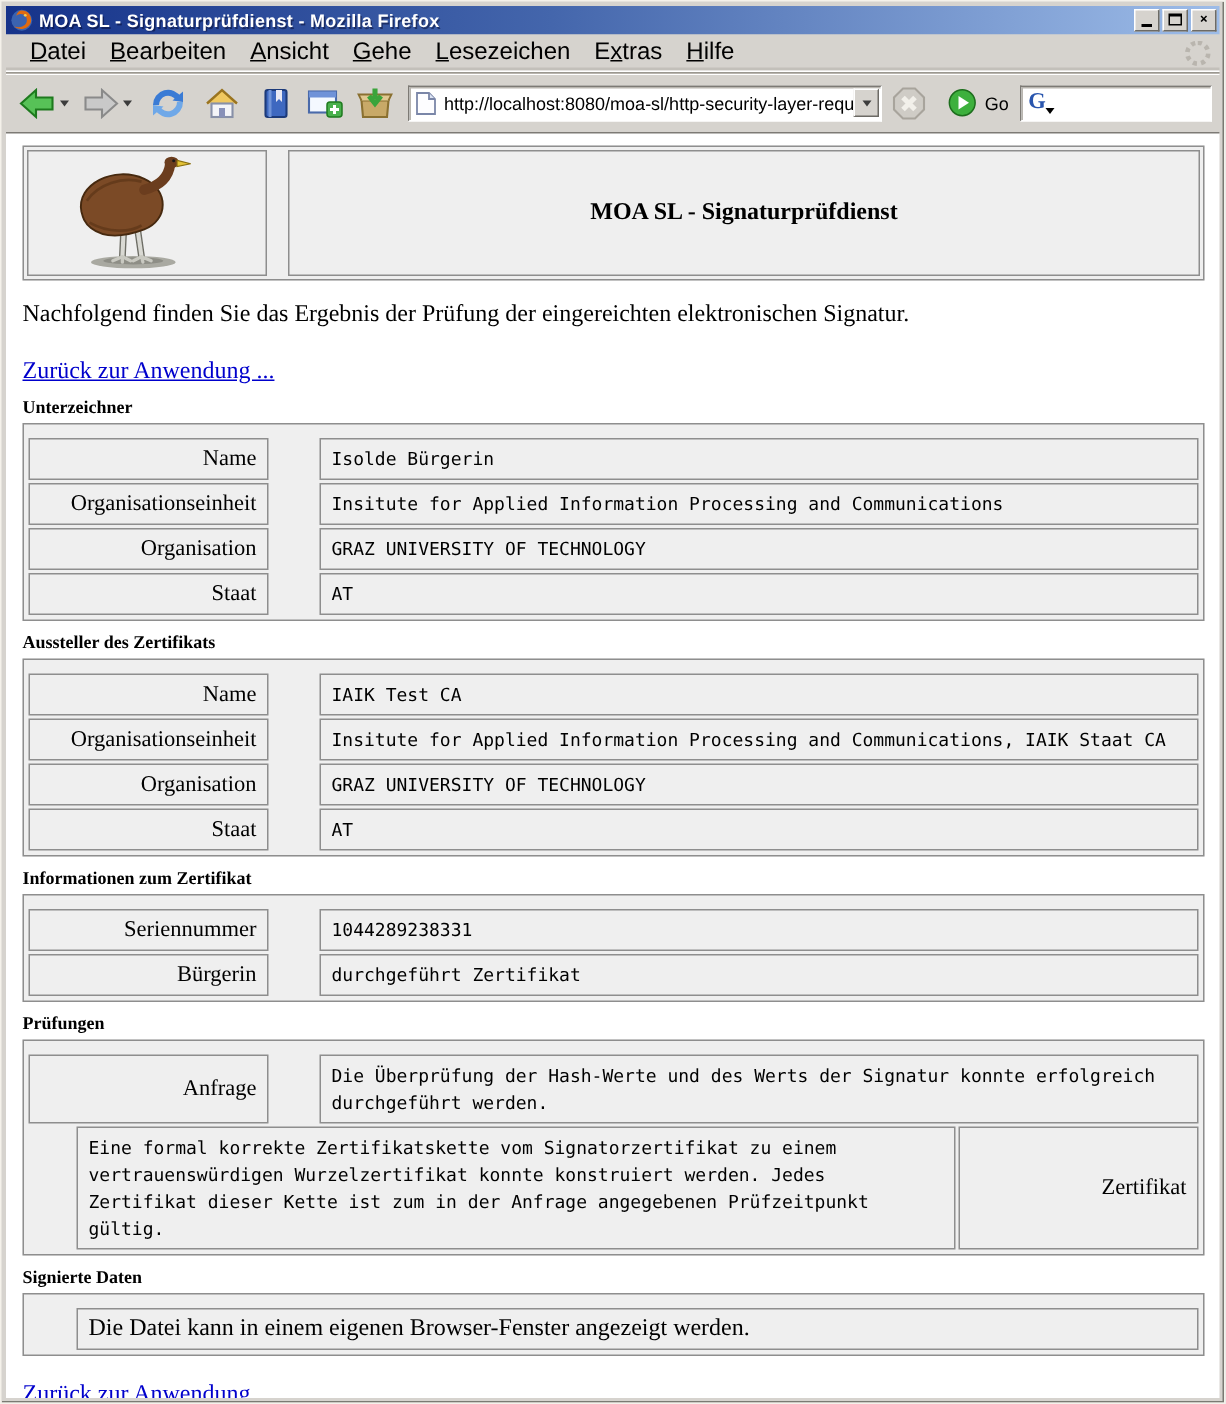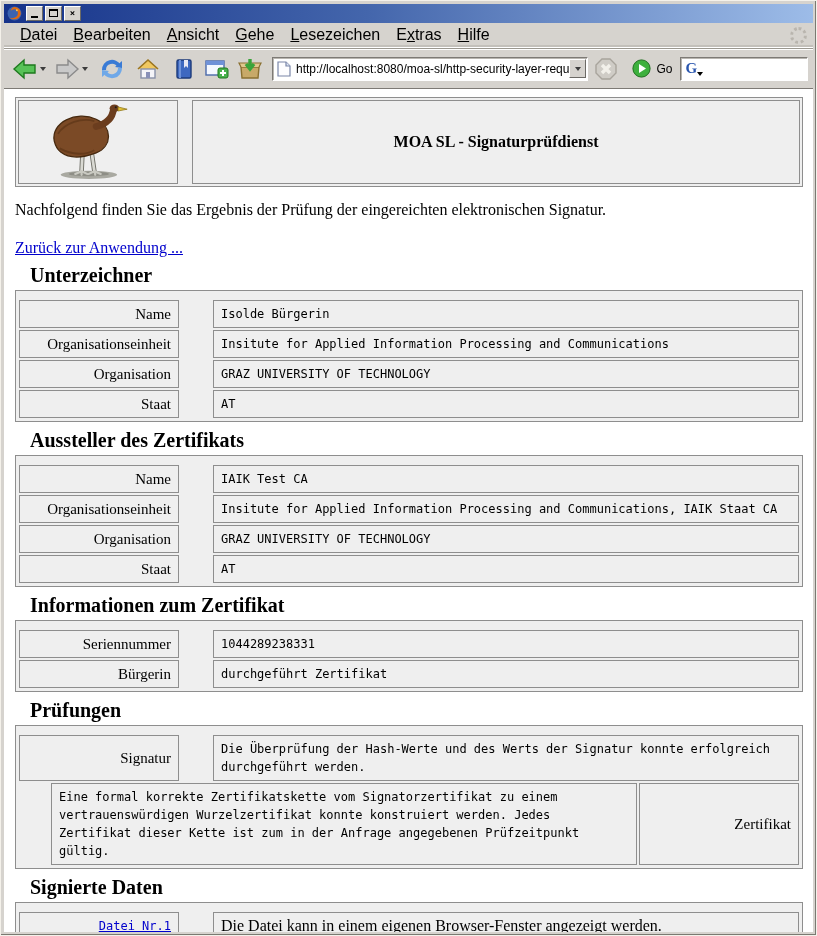--- a/index.html
+++ b/index.html
@@ -54,21 +54,21 @@
              padding:8px 10px 0 11px; font-family:"Liberation Serif","DejaVu Serif",serif; color:#000; }
   .box { background:#efefef; border:1px solid #8e8e8e; }
   .header-table { display:flex; gap:14px; padding:2px; height:90px; }
   .hcell { border:1px solid #8e8e8e; }
   .hcell-logo { width:160px; flex:none; display:flex; align-items:center; justify-content:center; }
   .hcell-title { flex:1; display:flex; align-items:center; justify-content:center;
                  font-weight:bold; font-size:16px; }
   .intro { font-size:16px; margin-top:14px; }
   .app-link { margin-top:20px; font-size:16px; }
   .app-link a, a { color:#0000cc; text-decoration:underline; cursor:pointer; }
-  .section-heading { font-weight:bold; font-size:20px; margin:7px 15px 3px; }
+  .section-heading { font-weight:bold; font-size:12px; margin:7px 0 3px; }
   .data-table { display:flex; flex-direction:column; gap:2px; padding:3px; padding-top:9px; }
   .trow { display:flex; gap:2px; }
   .cell { border:1px solid #8e8e8e; min-height:28px; }
   .label-cell { width:160px; flex:none; display:flex; align-items:center; justify-content:flex-end;
                 padding:3px 7px 3px 4px; font-size:15px; text-align:right; }
   .value-cell { flex:1; display:flex; align-items:center; padding:4px 7px;
                 font-family:"DejaVu Sans Mono","Liberation Mono",monospace; font-size:12px; line-height:18px;margin-left:32px; }
   .mono-link { font-family:"DejaVu Sans Mono","Liberation Mono",monospace; font-size:12px; }
   .serif-value { font-family:"Liberation Serif","DejaVu Serif",serif; font-size:16px; }
   .bottom-link { margin-top:17px; font-size:16px; }
@@ -77,20 +77,21 @@
 <body>
 
 <div id="window">
 
   <div class="titlebar">
     <svg class="fx-icon" viewBox="0 0 16 16">
       <circle cx="8" cy="8" r="7.4" fill="#3b63b0"></circle>
       <path d="M8,1 C13,1 15,5 14.6,9 C13,14.6 6,15.6 2.6,12.2 C6,14 11,12.6 11.6,8.6 C12,5.6 10,3.4 7,3.6 C5,3.8 4,5 4,5 C4.6,2.4 6,1 8,1 Z" fill="#e06a10"></path>
       <circle cx="10.5" cy="4.5" r="1" fill="#f8c84a"></circle>
     </svg>
+    <span class="title-text">MOA SL - Signaturprüfdienst - Mozilla Firefox</span>
     <span class="winbtns">
       <span class="winbtn">
           <span class="mini"></span>
         </span>
       <span class="winbtn">
           <span class="maxi"></span>
         </span>
       <span class="winbtn">×</span>
     </span>
   </div>
@@ -262,35 +263,32 @@
       </div>
       <div class="trow">
         <div class="cell label-cell">Bürgerin</div>
         <div class="cell value-cell">durchgeführt Zertifikat</div>
       </div>
     </div>
 
     <h2 class="section-heading">Prüfungen</h2>
     <div class="box data-table">
       <div class="trow">
-        <div class="cell label-cell">Signatur</div>
+        <div class="cell label-cell">Anfrage</div>
         <div class="cell value-cell">Die Überprüfung der Hash-Werte und des Werts der Signatur konnte erfolgreich durchgeführt werden.</div>
       </div>
       <div class="trow">
         <div class="cell value-cell">Eine formal korrekte Zertifikatskette vom Signatorzertifikat zu einem vertrauenswürdigen Wurzelzertifikat konnte konstruiert werden. Jedes Zertifikat dieser Kette ist zum in der Anfrage angegebenen Prüfzeitpunkt gültig.</div>
         <div class="cell label-cell">Zertifikat</div>
       </div>
     </div>
 
     <h2 class="section-heading">Signierte Daten</h2>
     <div class="box data-table">
       <div class="trow">
-        <div class="cell label-cell">
-          <a class="mono-link">Datei Nr.1</a>
-        </div>
         <div class="cell value-cell serif-value">Die Datei kann in einem eigenen Browser-Fenster angezeigt werden.</div>
       </div>
     </div>
 
     <p class="bottom-link"><a>Zurück zur Anwendung ...</a></p>
 
   </div>
 </div>
 
 </body></html>

